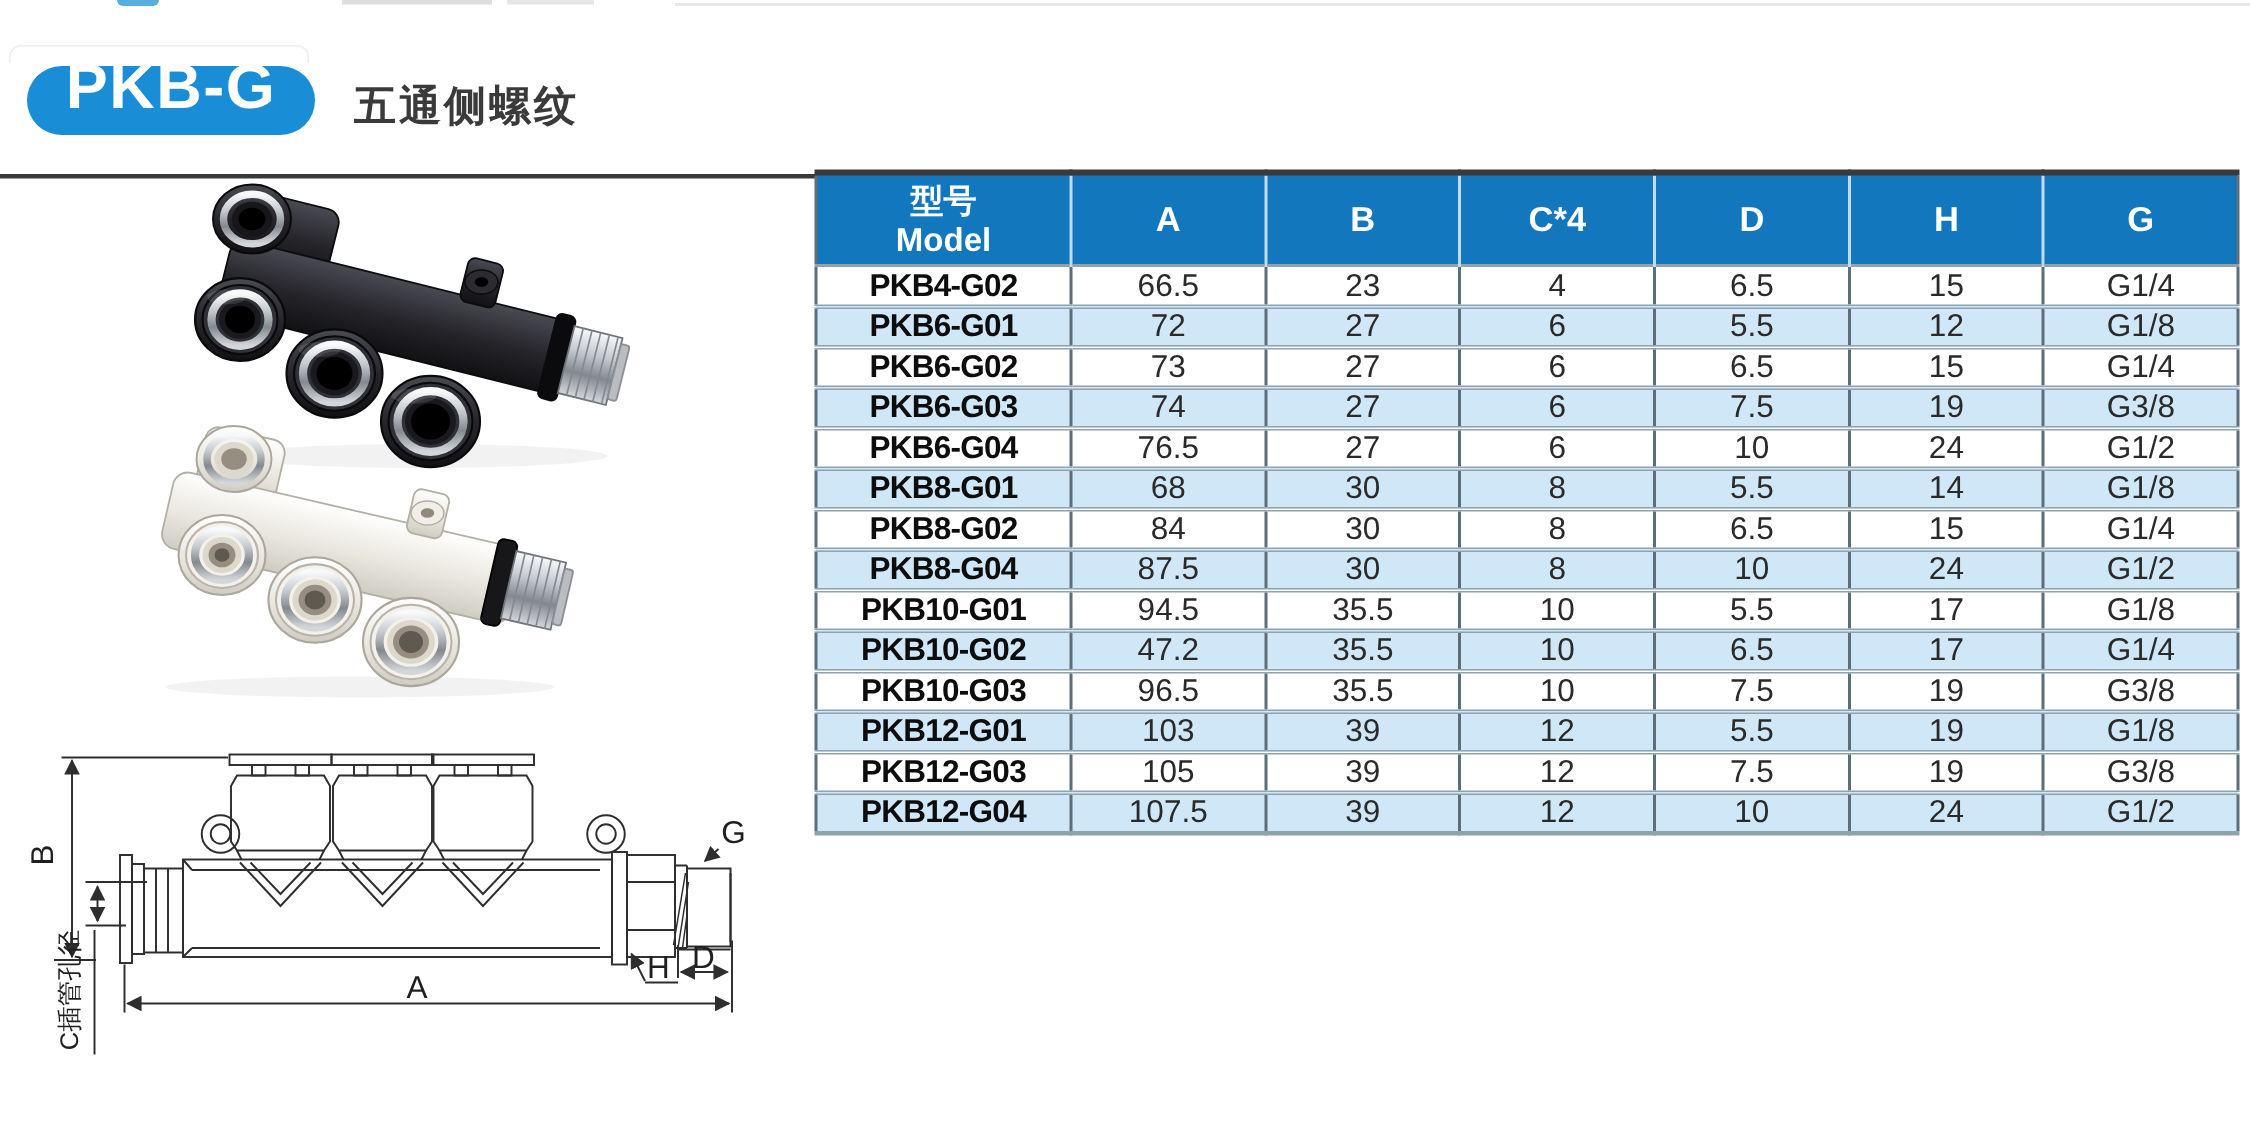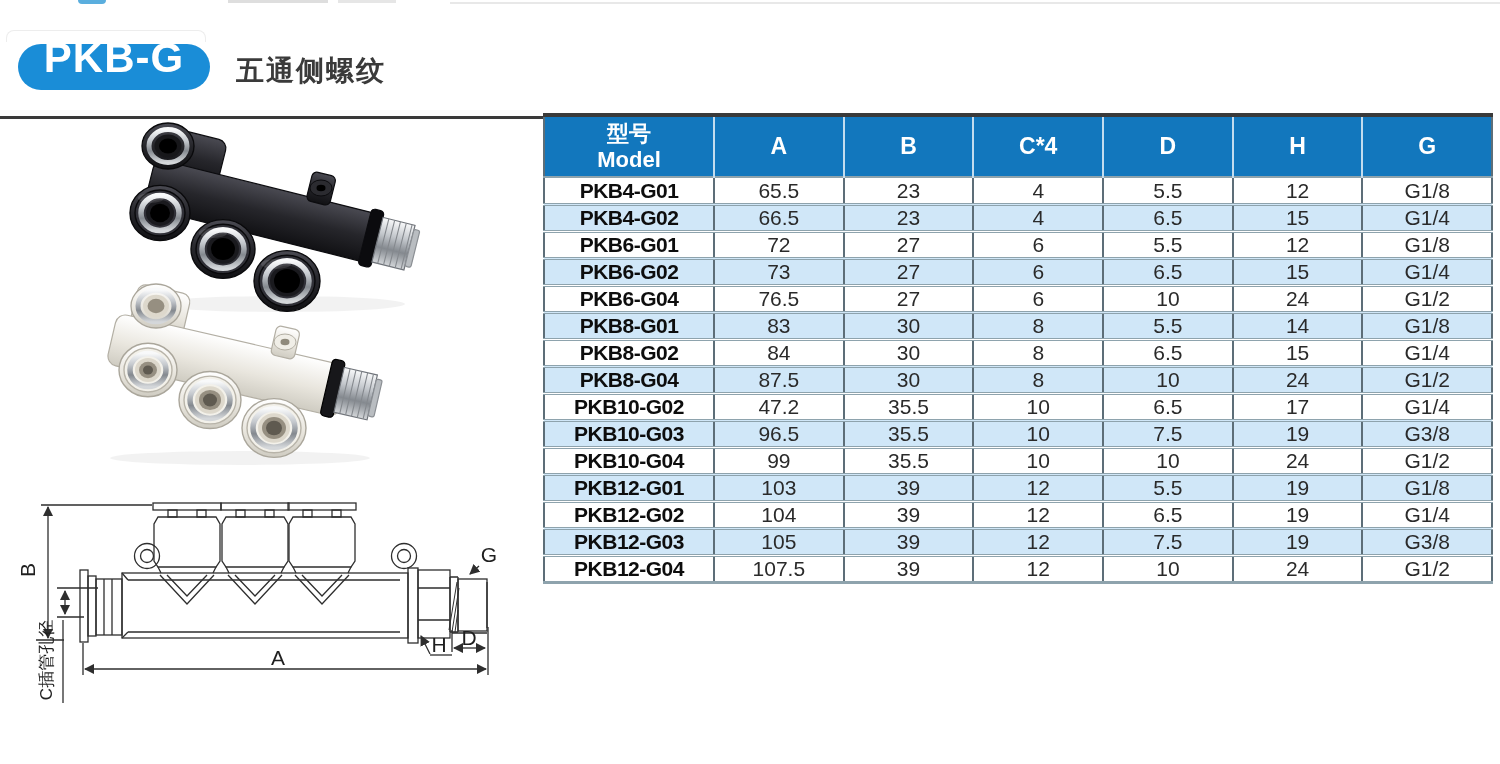--- a/index.html
+++ b/index.html
@@ -271,29 +271,20 @@
             <th>A</th>
             <th>B</th>
             <th>C*4</th>
             <th>D</th>
             <th>H</th>
             <th>G</th>
           </tr>
       </thead>
       <tbody>
           <tr>
-            <td>PKB4-G01</td>
-            <td>65.5</td>
-            <td>23</td>
-            <td>4</td>
-            <td>5.5</td>
-            <td>12</td>
-            <td>G1/8</td>
-          </tr>
-          <tr>
             <td>PKB4-G02</td>
             <td>66.5</td>
             <td>23</td>
             <td>4</td>
             <td>6.5</td>
             <td>15</td>
             <td>G1/4</td>
           </tr>
           <tr>
             <td>PKB6-G01</td>
@@ -307,31 +298,40 @@
           <tr>
             <td>PKB6-G02</td>
             <td>73</td>
             <td>27</td>
             <td>6</td>
             <td>6.5</td>
             <td>15</td>
             <td>G1/4</td>
           </tr>
           <tr>
+            <td>PKB6-G03</td>
+            <td>74</td>
+            <td>27</td>
+            <td>6</td>
+            <td>7.5</td>
+            <td>19</td>
+            <td>G3/8</td>
+          </tr>
+          <tr>
             <td>PKB6-G04</td>
             <td>76.5</td>
             <td>27</td>
             <td>6</td>
             <td>10</td>
             <td>24</td>
             <td>G1/2</td>
           </tr>
           <tr>
             <td>PKB8-G01</td>
-            <td>83</td>
+            <td>68</td>
             <td>30</td>
             <td>8</td>
             <td>5.5</td>
             <td>14</td>
             <td>G1/8</td>
           </tr>
           <tr>
             <td>PKB8-G02</td>
             <td>84</td>
             <td>30</td>
@@ -343,65 +343,56 @@
           <tr>
             <td>PKB8-G04</td>
             <td>87.5</td>
             <td>30</td>
             <td>8</td>
             <td>10</td>
             <td>24</td>
             <td>G1/2</td>
           </tr>
           <tr>
+            <td>PKB10-G01</td>
+            <td>94.5</td>
+            <td>35.5</td>
+            <td>10</td>
+            <td>5.5</td>
+            <td>17</td>
+            <td>G1/8</td>
+          </tr>
+          <tr>
             <td>PKB10-G02</td>
             <td>47.2</td>
             <td>35.5</td>
             <td>10</td>
             <td>6.5</td>
             <td>17</td>
             <td>G1/4</td>
           </tr>
           <tr>
             <td>PKB10-G03</td>
             <td>96.5</td>
             <td>35.5</td>
             <td>10</td>
             <td>7.5</td>
             <td>19</td>
             <td>G3/8</td>
-          </tr>
-          <tr>
-            <td>PKB10-G04</td>
-            <td>99</td>
-            <td>35.5</td>
-            <td>10</td>
-            <td>10</td>
-            <td>24</td>
-            <td>G1/2</td>
           </tr>
           <tr>
             <td>PKB12-G01</td>
             <td>103</td>
             <td>39</td>
             <td>12</td>
             <td>5.5</td>
             <td>19</td>
             <td>G1/8</td>
           </tr>
           <tr>
-            <td>PKB12-G02</td>
-            <td>104</td>
-            <td>39</td>
-            <td>12</td>
-            <td>6.5</td>
-            <td>19</td>
-            <td>G1/4</td>
-          </tr>
-          <tr>
             <td>PKB12-G03</td>
             <td>105</td>
             <td>39</td>
             <td>12</td>
             <td>7.5</td>
             <td>19</td>
             <td>G3/8</td>
           </tr>
           <tr>
             <td>PKB12-G04</td>

